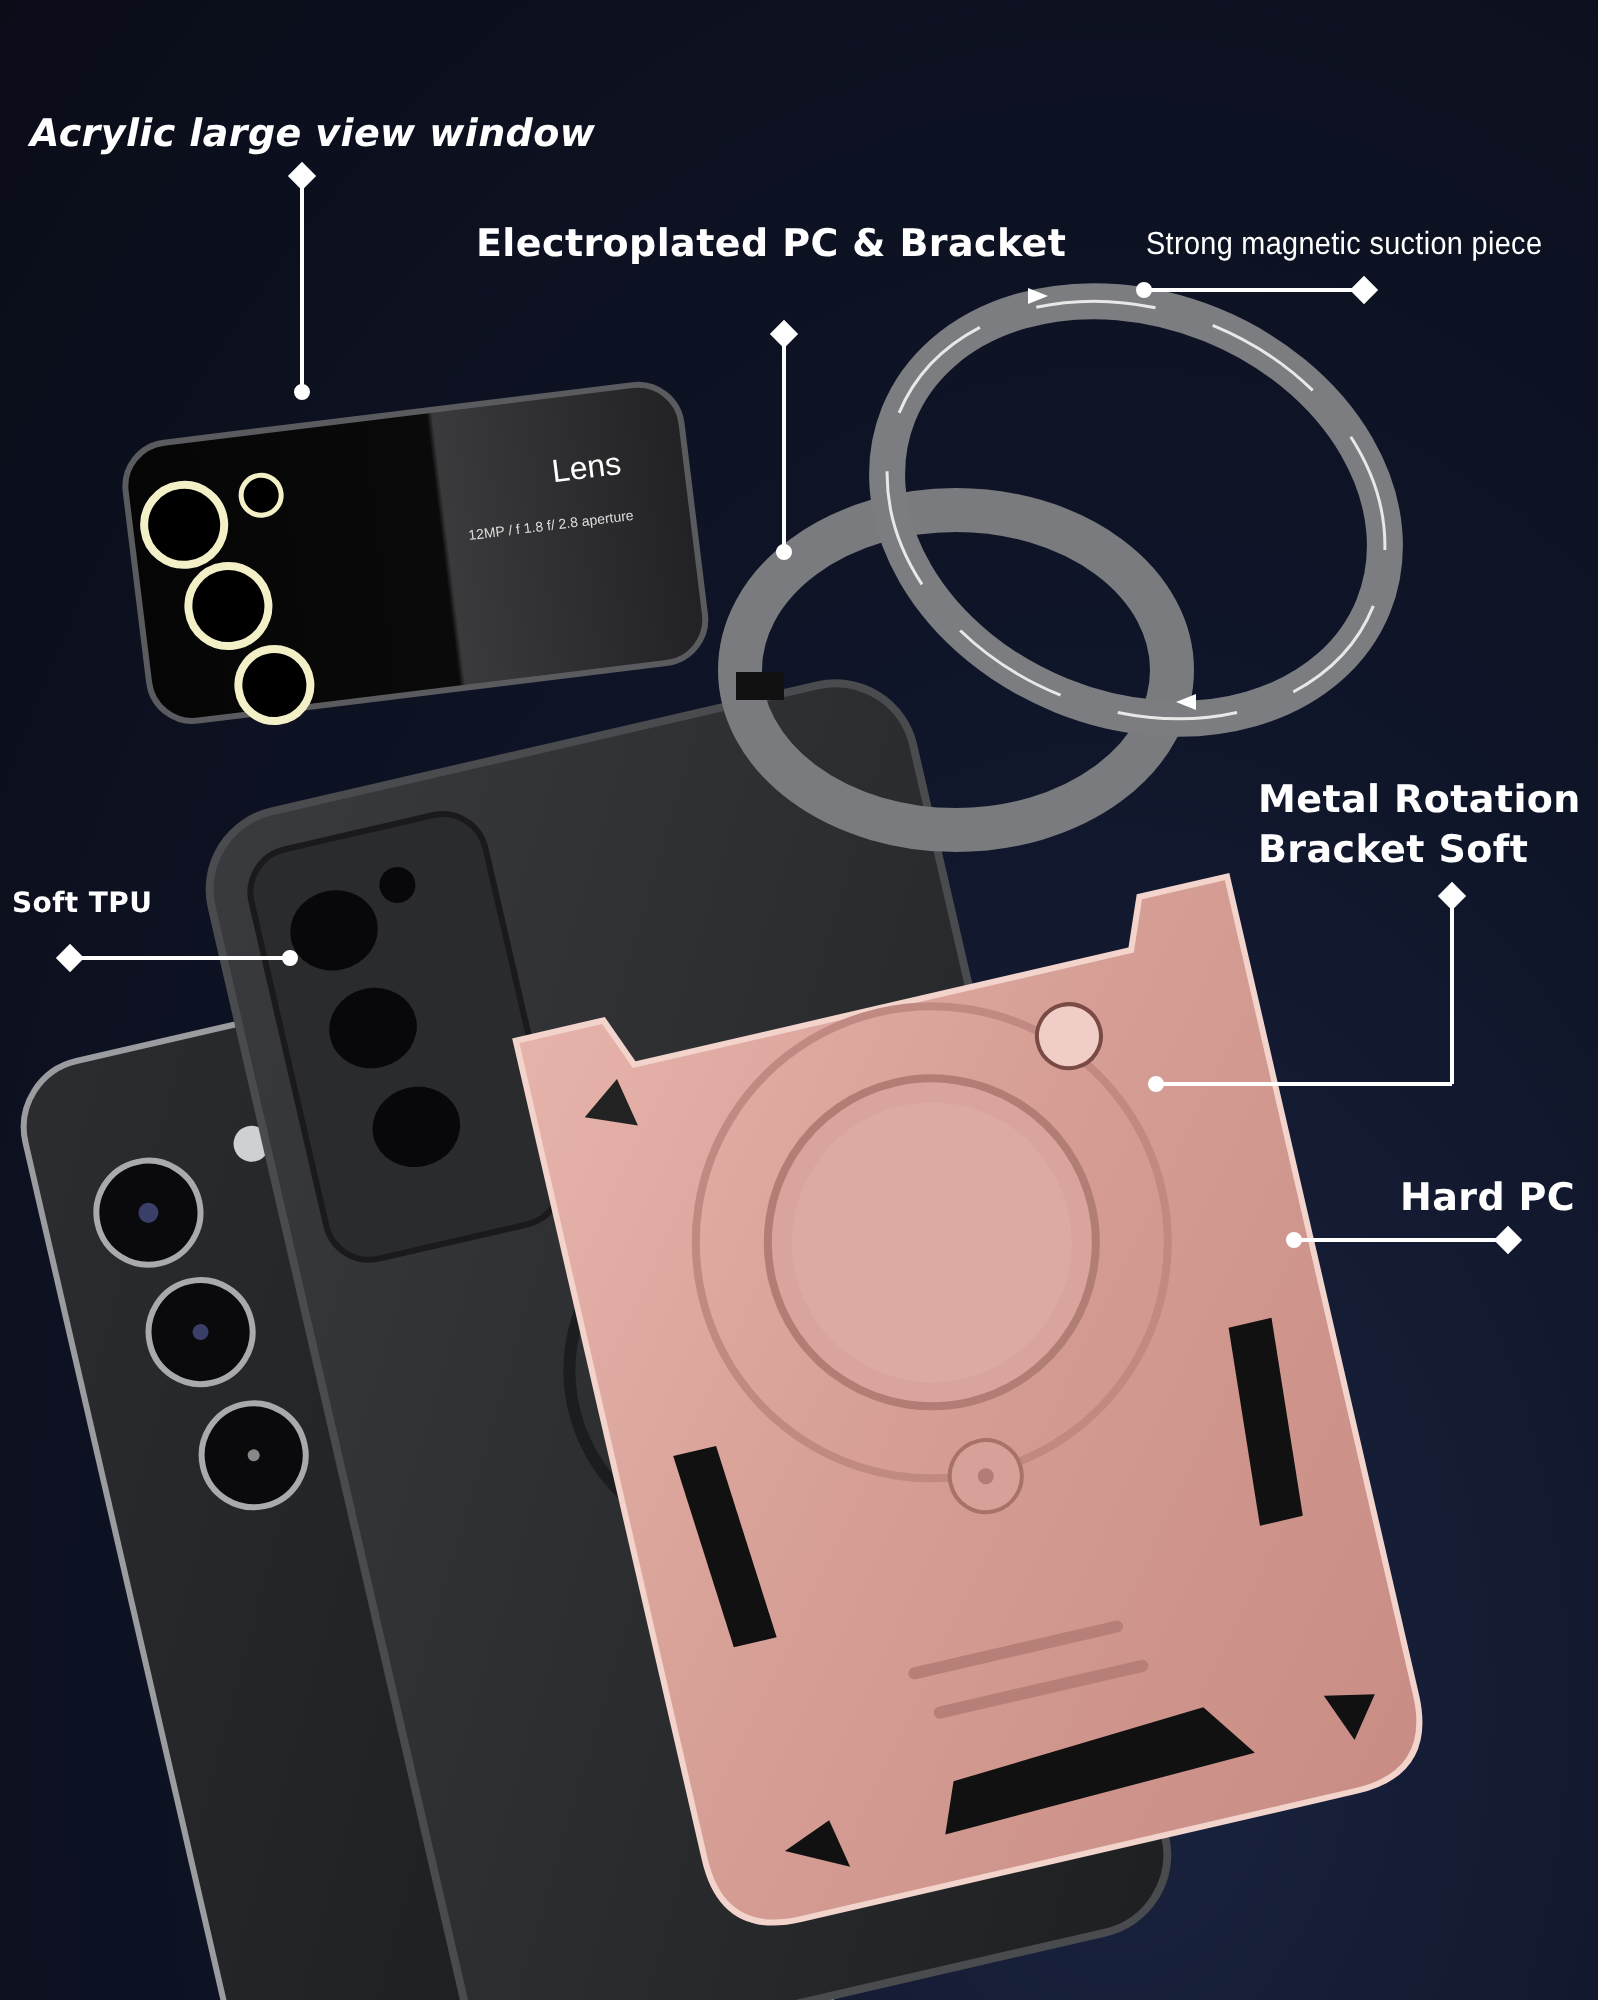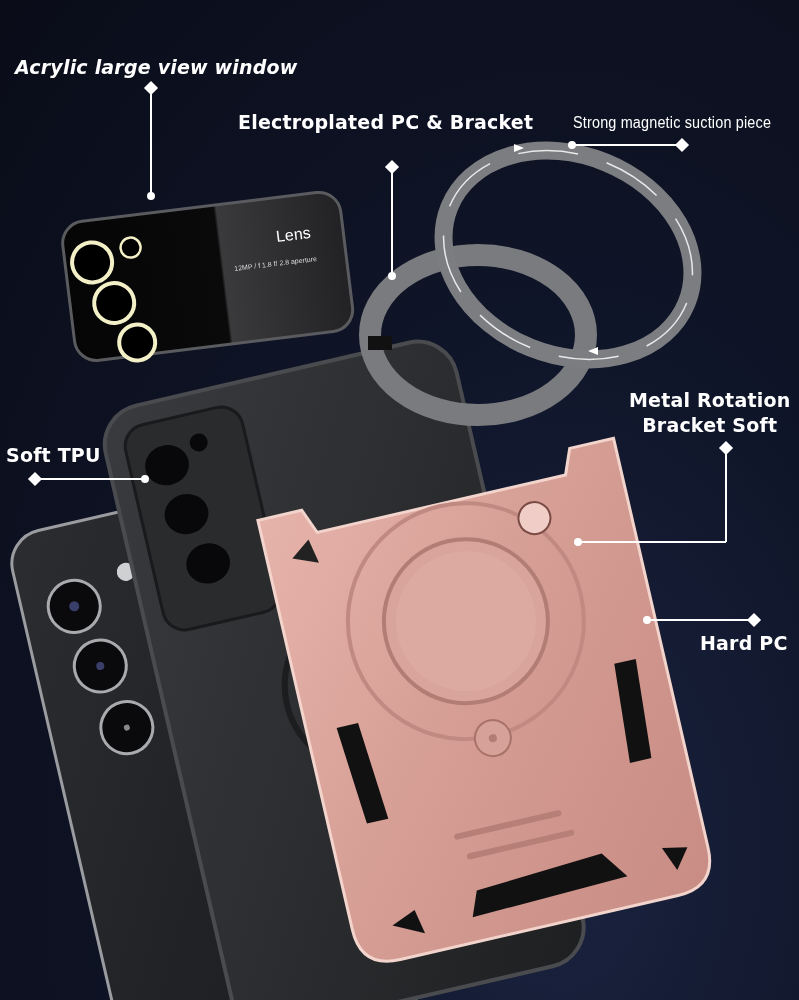--- a/index.html
+++ b/index.html
@@ -4,23 +4,23 @@
 <style>
   html,body{margin:0;padding:0;}
   body{width:799px;height:1000px;overflow:hidden;background:#0b0d1a;position:relative;font-family:"DejaVu Sans","Liberation Sans",sans-serif;}
   .stage{position:absolute;left:0;top:0;width:799px;height:1000px;
     background:radial-gradient(ellipse at 70% 85%, #1a2340 0%, #0f1528 45%, #0a0c18 100%);}
   svg.art{position:absolute;left:0;top:0;width:799px;height:1000px;}
   .label{position:absolute;color:#ffffff;font-weight:bold;white-space:nowrap;letter-spacing:0.2px;}
   .l-acrylic{left:15px;top:56px;font-size:19px;font-style:italic;}
   .l-electro{left:238px;top:111px;font-size:19px;font-weight:bold;}
   .l-magnet{left:573px;top:114px;font-size:16px;font-family:"Liberation Sans",sans-serif;font-weight:normal;transform:scaleX(0.9);transform-origin:left;}
-  .l-tpu{left:6px;top:444px;font-size:19px;}
-  .l-metal{left:629px;top:388px;font-size:19px;text-align:center;line-height:25px;}
-  .l-hard{left:700px;top:588px;font-size:19px;margin-top:44px;}
+  .l-tpu{left:6px;top:444px;font-size:14px;}
+  .l-metal{left:629px;top:388px;font-size:19px;text-align:left;line-height:25px;}
+  .l-hard{left:700px;top:588px;font-size:19px;}
   .lens-text{position:absolute;left:276px;top:226px;color:#fff;font-size:16px;transform:rotate(-7deg);font-family:"Liberation Sans",sans-serif;}
   .lens-spec{position:absolute;left:234px;top:260px;color:#ddd;font-size:7px;transform:rotate(-7deg);font-family:"Liberation Sans",sans-serif;}
 </style>
 </head>
 <body>
 
 <div class="stage">
 
 <svg class="art" viewBox="0 0 799 1000">
   <defs>

